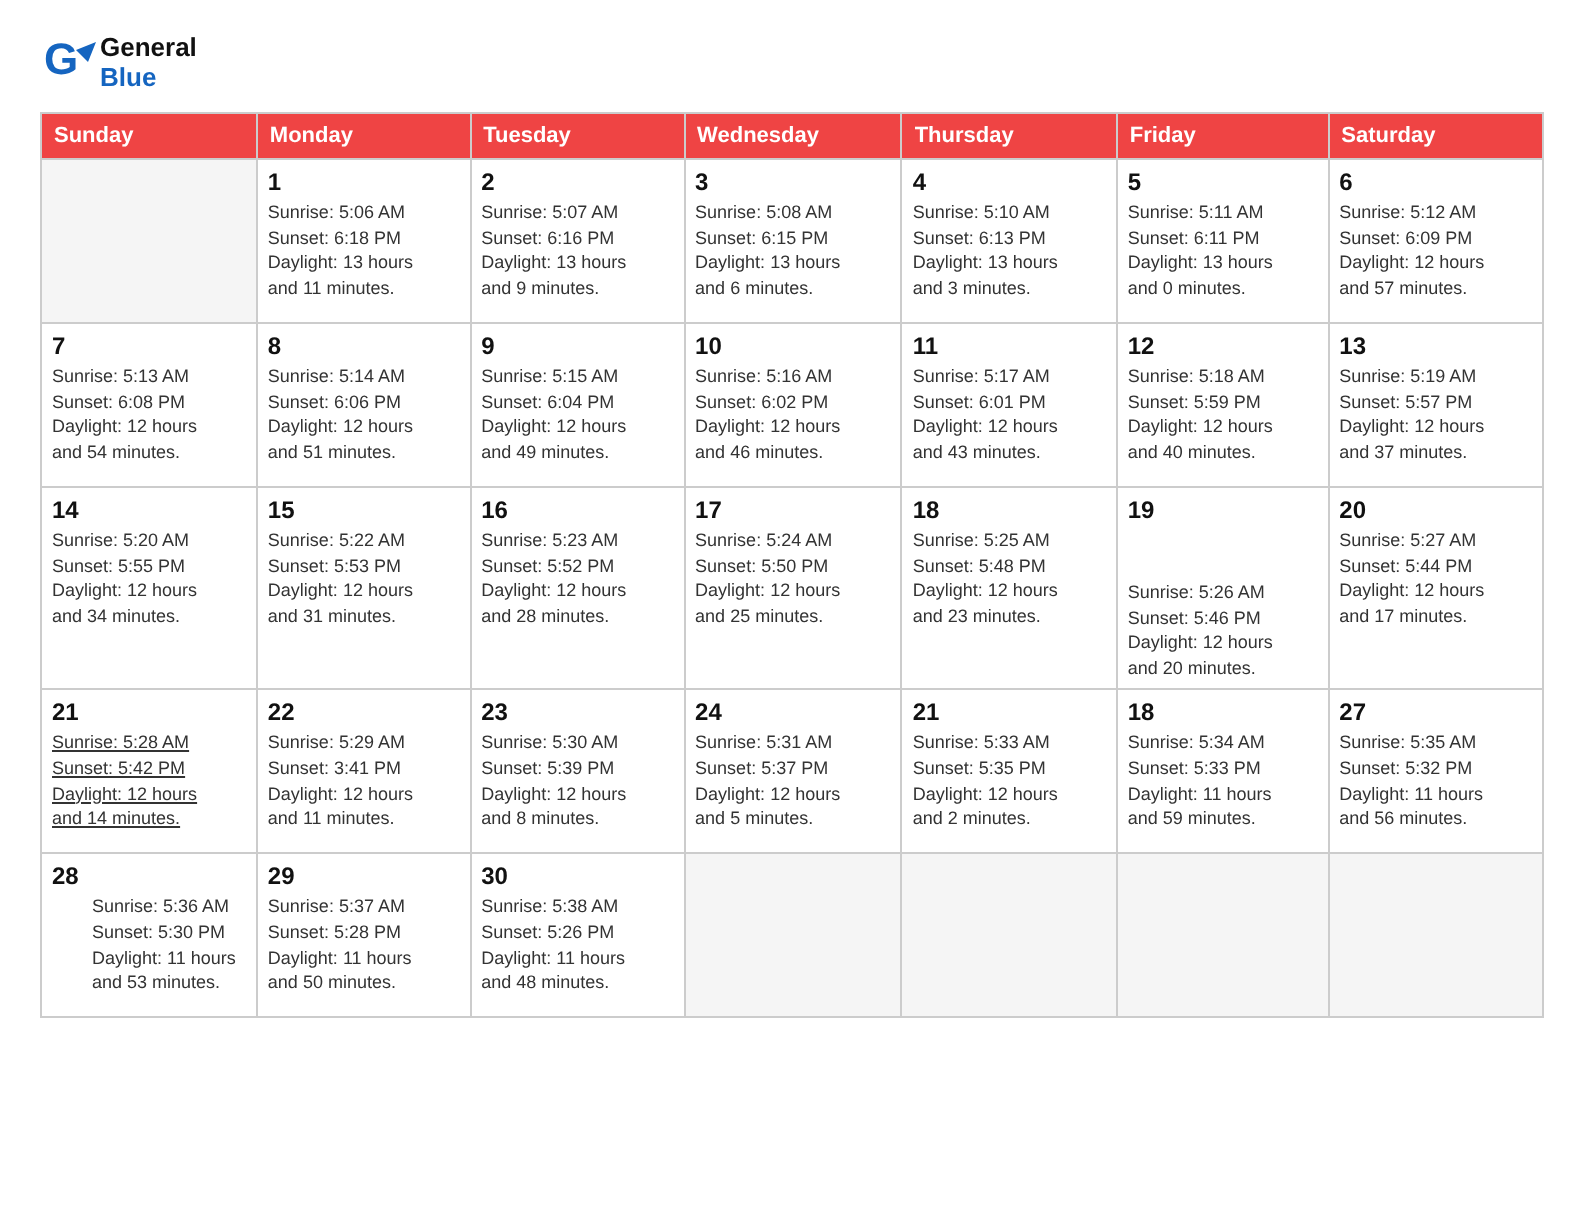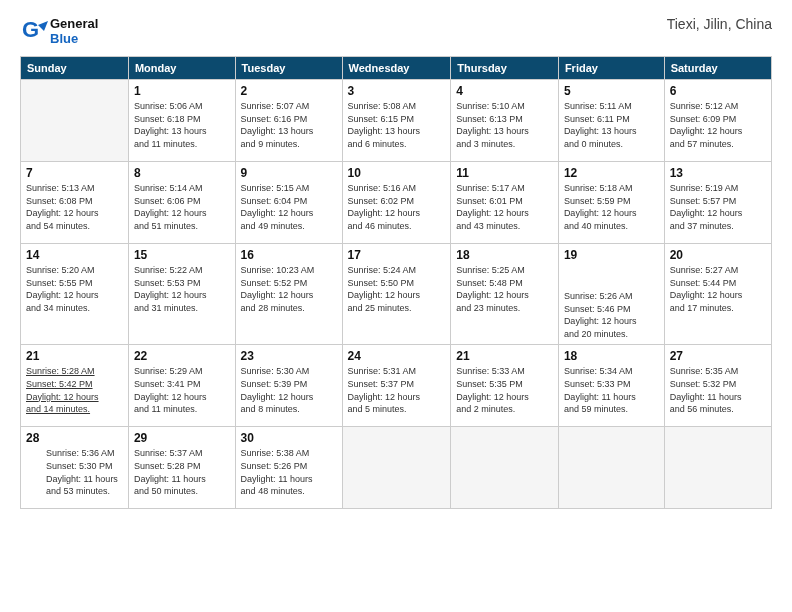--- a/index.html
+++ b/index.html
@@ -42,21 +42,21 @@
     .location {
       font-size: 14px;
       color: #444;
     }
     .calendar {
       width: 100%;
       border-collapse: collapse;
       font-size: 10px;
     }
     .calendar th {
-      background: #0c4a6e;
+      background: #ef4444;
       color: #fff;
       text-align: left;
       padding: 5px 6px;
       font-size: 11px;
       font-weight: bold;
       border: 1px solid #ccc;
     }
     .calendar td {
       border: 1px solid #ccc;
       vertical-align: top;
@@ -95,21 +95,20 @@
       <svg class="logo-icon" viewBox="0 0 28 28">
         <text x="2" y="20" font-size="22" fill="#1565c0" font-family="Arial" font-weight="bold">G</text>
         <polygon points="18,8 28,4 24,14" fill="#1565c0"></polygon>
       </svg>
       <div>
         <div style="font-size:13px;font-weight:bold;color:#111;">General</div>
         <div style="font-size:13px;font-weight:bold;color:#1565c0;">Blue</div>
       </div>
     </div>
     <div class="title-block">
-      <div class="location">Tiexi, Jilin, China</div>
     </div>
   </div>
 
   <table class="calendar">
     <thead>
       <tr>
         <th>Sunday</th>
         <th>Monday</th>
         <th>Tuesday</th>
         <th>Wednesday</th>
@@ -225,21 +224,21 @@
           </td>
           <td>
             <div class="day-number">15</div>
             <div class="day-info" style="white-space: pre-line;">Sunrise: 5:22 AM
 Sunset: 5:53 PM
 Daylight: 12 hours
 and 31 minutes.</div>
           </td>
           <td>
             <div class="day-number">16</div>
-            <div class="day-info" style="white-space: pre-line;">Sunrise: 10:23 AM
+            <div class="day-info" style="white-space: pre-line;">Sunrise: 5:23 AM
 Sunset: 5:52 PM
 Daylight: 12 hours
 and 28 minutes.</div>
           </td>
           <td>
             <div class="day-number">17</div>
             <div class="day-info" style="white-space: pre-line;">Sunrise: 5:24 AM
 Sunset: 5:50 PM
 Daylight: 12 hours
 and 25 minutes.</div>

